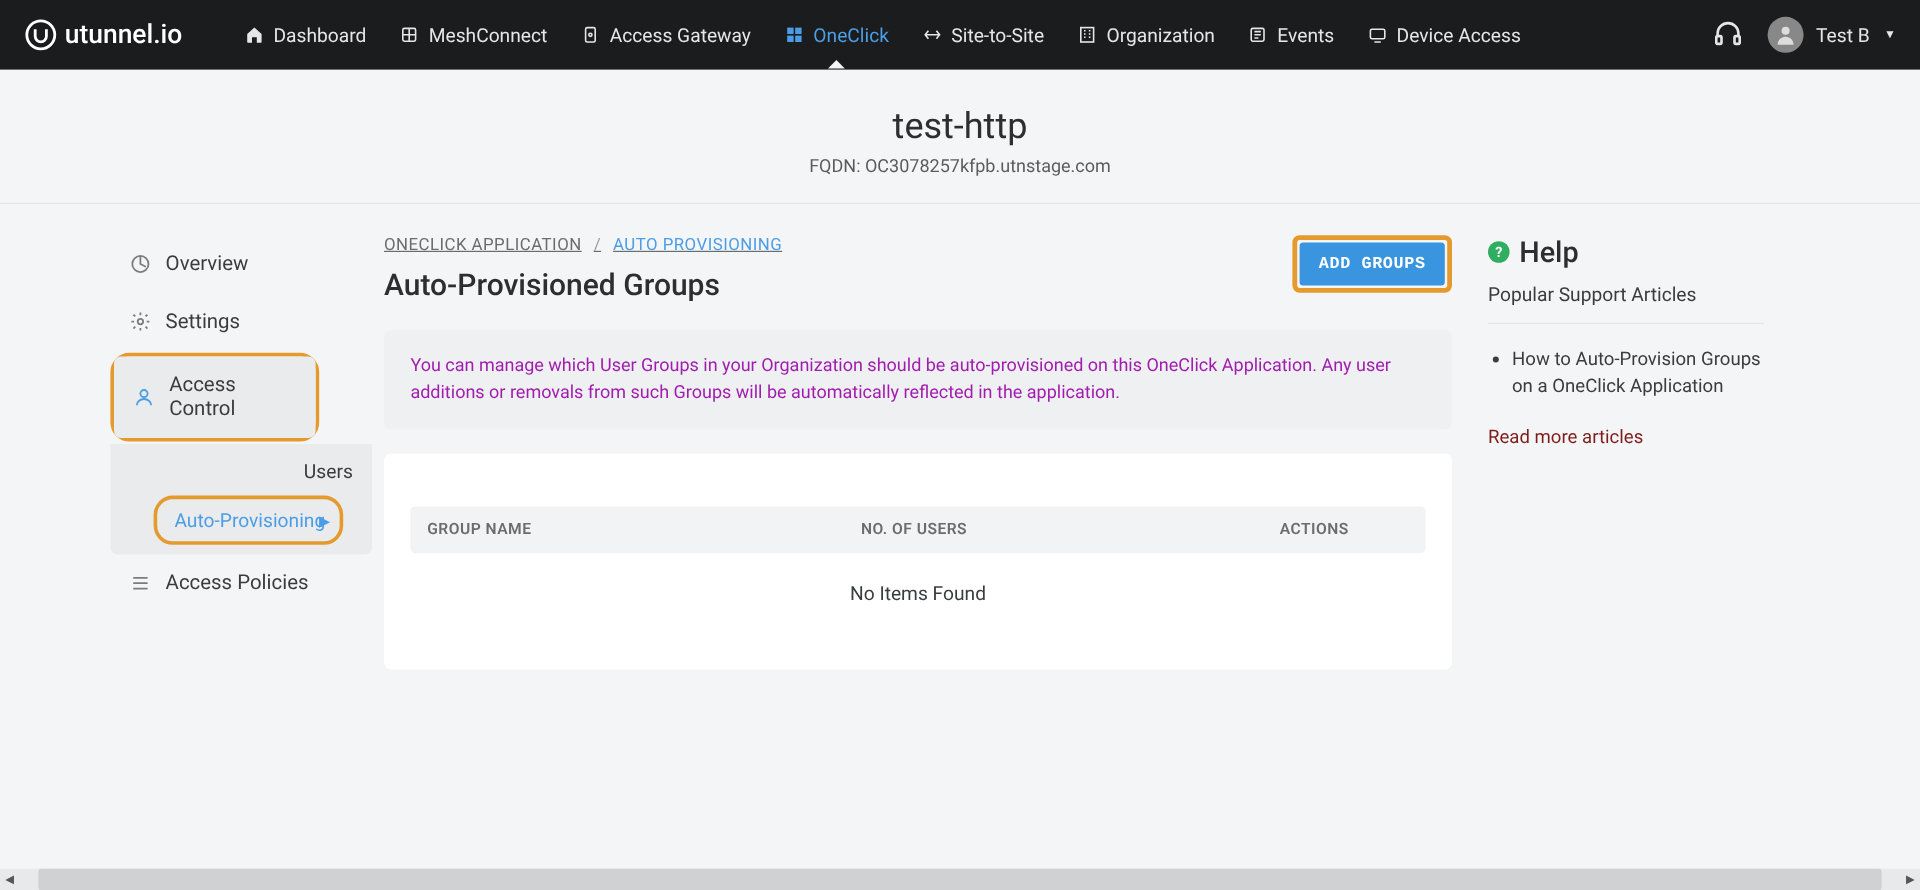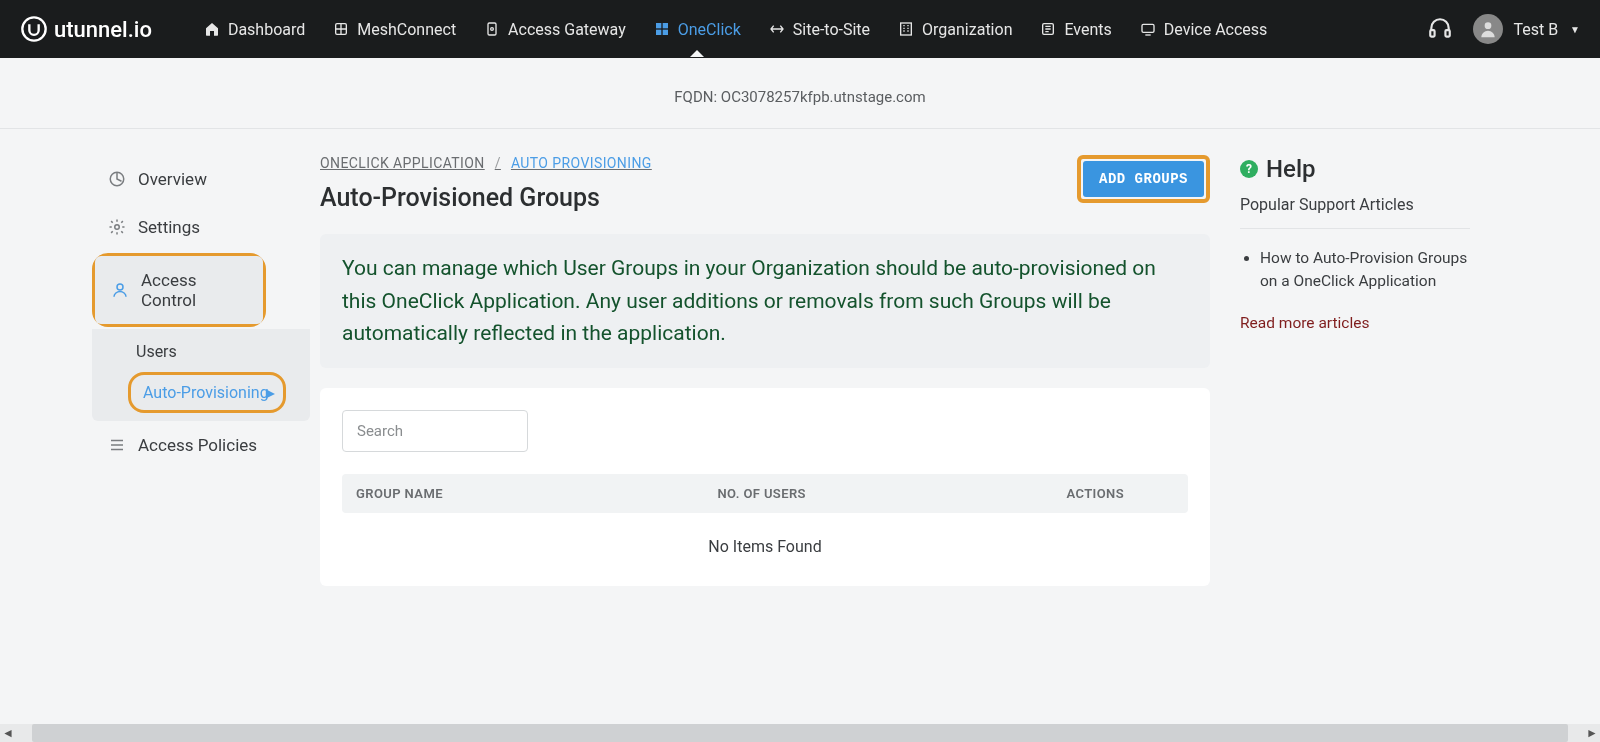--- a/index.html
+++ b/index.html
@@ -26,37 +26,37 @@
 .page-title { font-size:30px; font-weight:400; color:#2c2f31; margin-bottom:6px; }
 .page-subtitle { font-size:15px; color:#5a5d60; }
 
 
 .body-wrap { display:flex; padding:26px 0 0 0; }
 .sidebar { width:310px; padding:0 0 0 92px; }
 .sidebar-item { display:flex; align-items:center; gap:12px; padding:14px 16px; font-size:17px; color:#3a3d40; cursor:pointer; border-radius:6px; }
 .sidebar-item .si-icon { width:18px; height:18px; color:#7a7d80; }
 .sidebar-item.selected { background:#e9ebed; }
 .sidebar-sub { padding-left:28px; }
-.sidebar-sub .sidebar-item { padding:9px 16px; font-size:16px; }
+.sidebar-sub .sidebar-item { padding:9px 16px; font-size:16px;justify-content:flex-end; }
 .sidebar-sub .sidebar-item.active { color:#4b9de6; position:relative; }
 .sub-caret { position:absolute; right:8px; color:#4b9de6; font-size:12px; }
 .highlight-box { border:3px solid #e59a2e; border-radius:16px; }
 
 
 .main { flex:1; max-width:920px; padding:0 20px 0 10px; }
 .breadcrumb { display:flex; align-items:center; gap:10px; font-size:14px; letter-spacing:.4px; color:#6a6d70; justify-content:space-between;text-decoration:underline; }
 .bc-left { display:flex; align-items:center; gap:10px; }
 .bc-link { color:#4b9de6; }
 .bc-sep { color:#9a9d9f; }
 .main-heading-row { display:flex; justify-content:space-between; align-items:flex-start; }
 .section-title { font-size:25px; font-weight:500; color:#2c2f31; margin-top:12px; }
 .add-btn-wrap { border:4px solid #e59a2e; border-radius:6px; padding:2px; }
 .add-btn { background:#3a95e0; color:#fff; border:none; padding:10px 16px; font-size:14px; font-weight:600; letter-spacing:.5px; border-radius:3px; cursor:pointer;font-family:Liberation Mono, monospace; }
 
-.info-banner { background:#eef0f2; border-radius:6px; padding:18px 22px; margin-top:22px; font-size:21px; line-height:1.55; color:#14532d; }
+.info-banner { background:#eef0f2; border-radius:6px; padding:18px 22px; margin-top:22px; font-size:15px; line-height:1.55; color:#a21caf; }
 
 .table-card { background:#fff; border-radius:6px; margin-top:20px; padding:22px; min-height:180px; }
 .search-input { width:186px; height:42px; border:1px solid #d6d9db; border-radius:4px; padding:0 14px; font-size:15px; color:#5a5d60; }
 .search-input::placeholder { color:#8a8d8f; }
 .thead { display:flex; background:#f1f3f4; border-radius:4px; margin-top:22px; padding:12px 14px; font-size:13px; font-weight:600; letter-spacing:.4px; color:#6a6d70; }
 .th-group { flex:1.6; }
 .th-users { flex:1; }
 .th-actions { flex:.8; text-align:right; padding-right:50px; }
 .empty-msg { text-align:center; padding:24px 0 8px 0; font-size:16px; color:#3a3d40; }
 
@@ -172,20 +172,21 @@
             <path d="M4 22c0-4.4 3.6-8 8-8s8 3.6 8 8"></path>
           </svg>
         </span>
       <span class="user-label">Test B</span>
       <span class="user-caret">▼</span>
     </div>
   </div>
 </div>
 
 <div class="page-header">
+  <div class="page-title">test-http</div>
   <div class="page-subtitle">FQDN: OC3078257kfpb.utnstage.com</div>
 </div>
 
 <div class="body-wrap">
 
   <div class="sidebar">
     <div class="sidebar-item">
       <span class="si-icon"><svg viewBox="0 0 24 24" width="18" height="18" fill="none" stroke="currentColor" stroke-width="2">
             <circle cx="12" cy="12" r="9"></circle>
             <path d="M12 3v9l6 3"></path>
@@ -241,21 +242,20 @@
         <div class="section-title">Auto-Provisioned Groups</div>
       </div>
       <div class="add-btn-wrap">
         <button class="add-btn">ADD GROUPS</button>
       </div>
     </div>
 
     <div class="info-banner">You can manage which User Groups in your Organization should be auto-provisioned on this OneClick Application. Any user additions or removals from such Groups will be automatically reflected in the application.</div>
 
     <div class="table-card">
-      <input class="search-input" placeholder="Search" style="">
       <div class="thead">
         <div class="th-group">GROUP NAME</div>
         <div class="th-users">NO. OF USERS</div>
         <div class="th-actions">ACTIONS</div>
       </div>
       <div class="empty-msg">No Items Found</div>
     </div>
   </div>
 
   <div class="help-panel">

